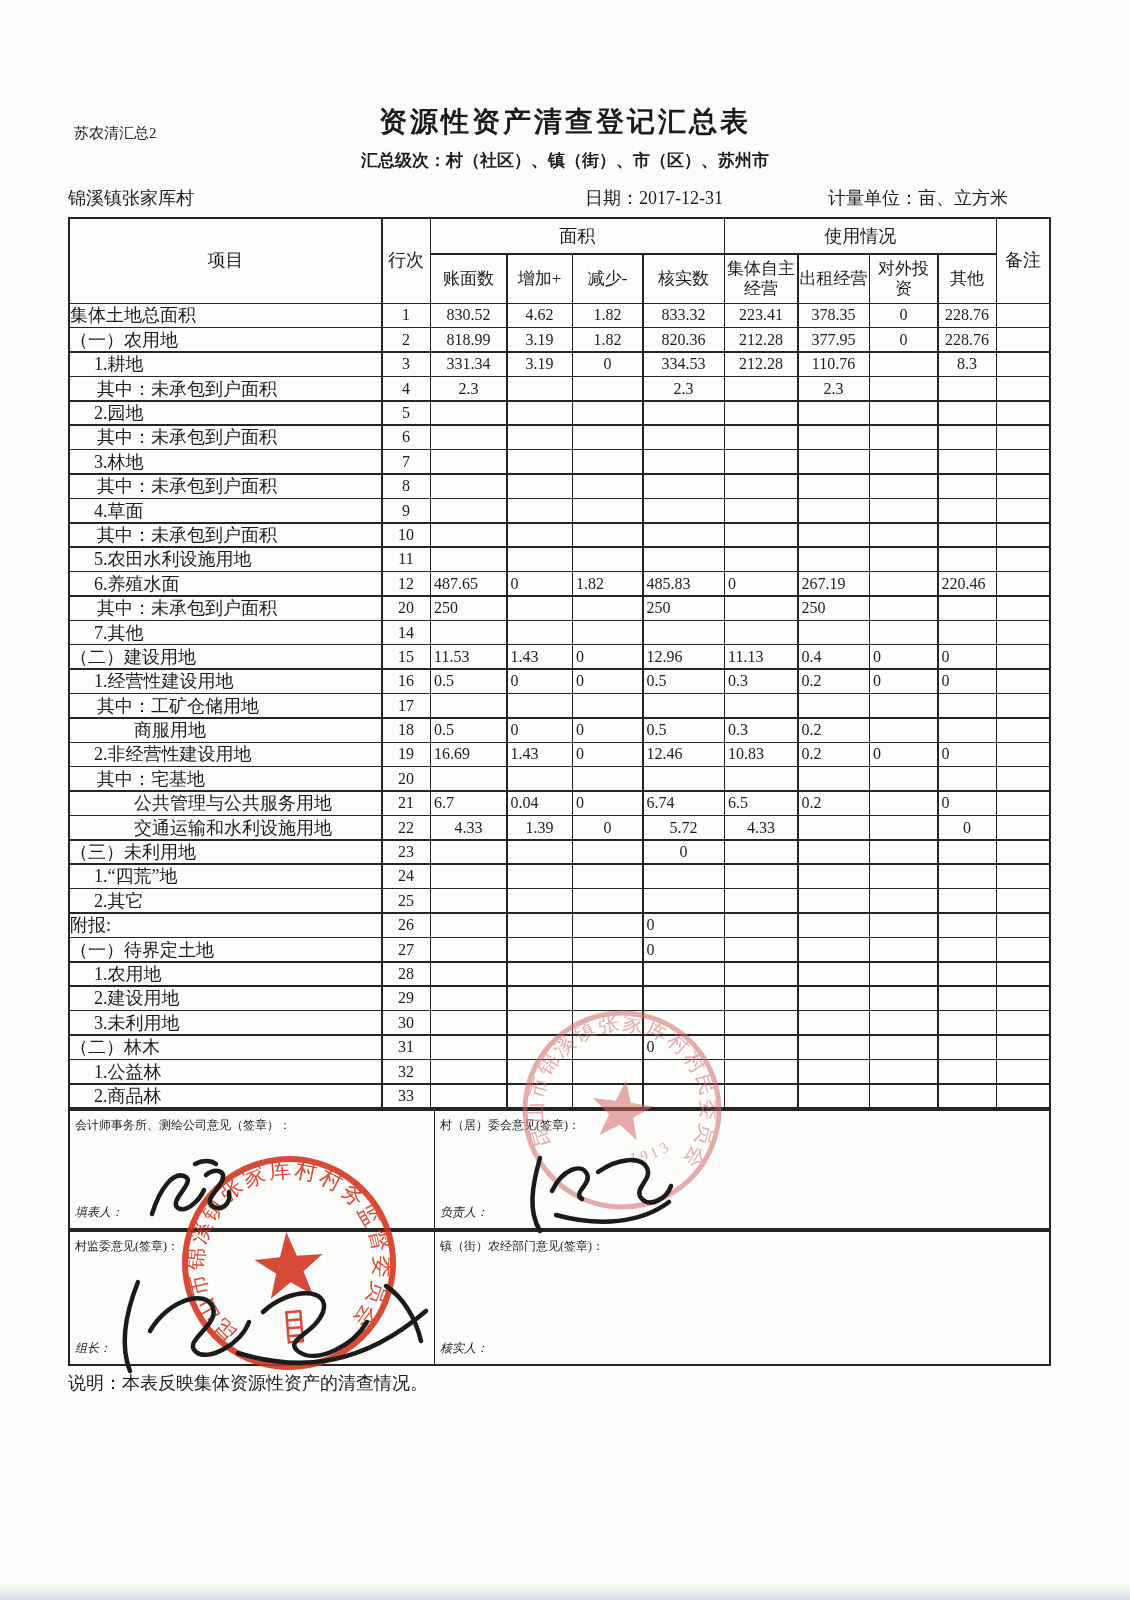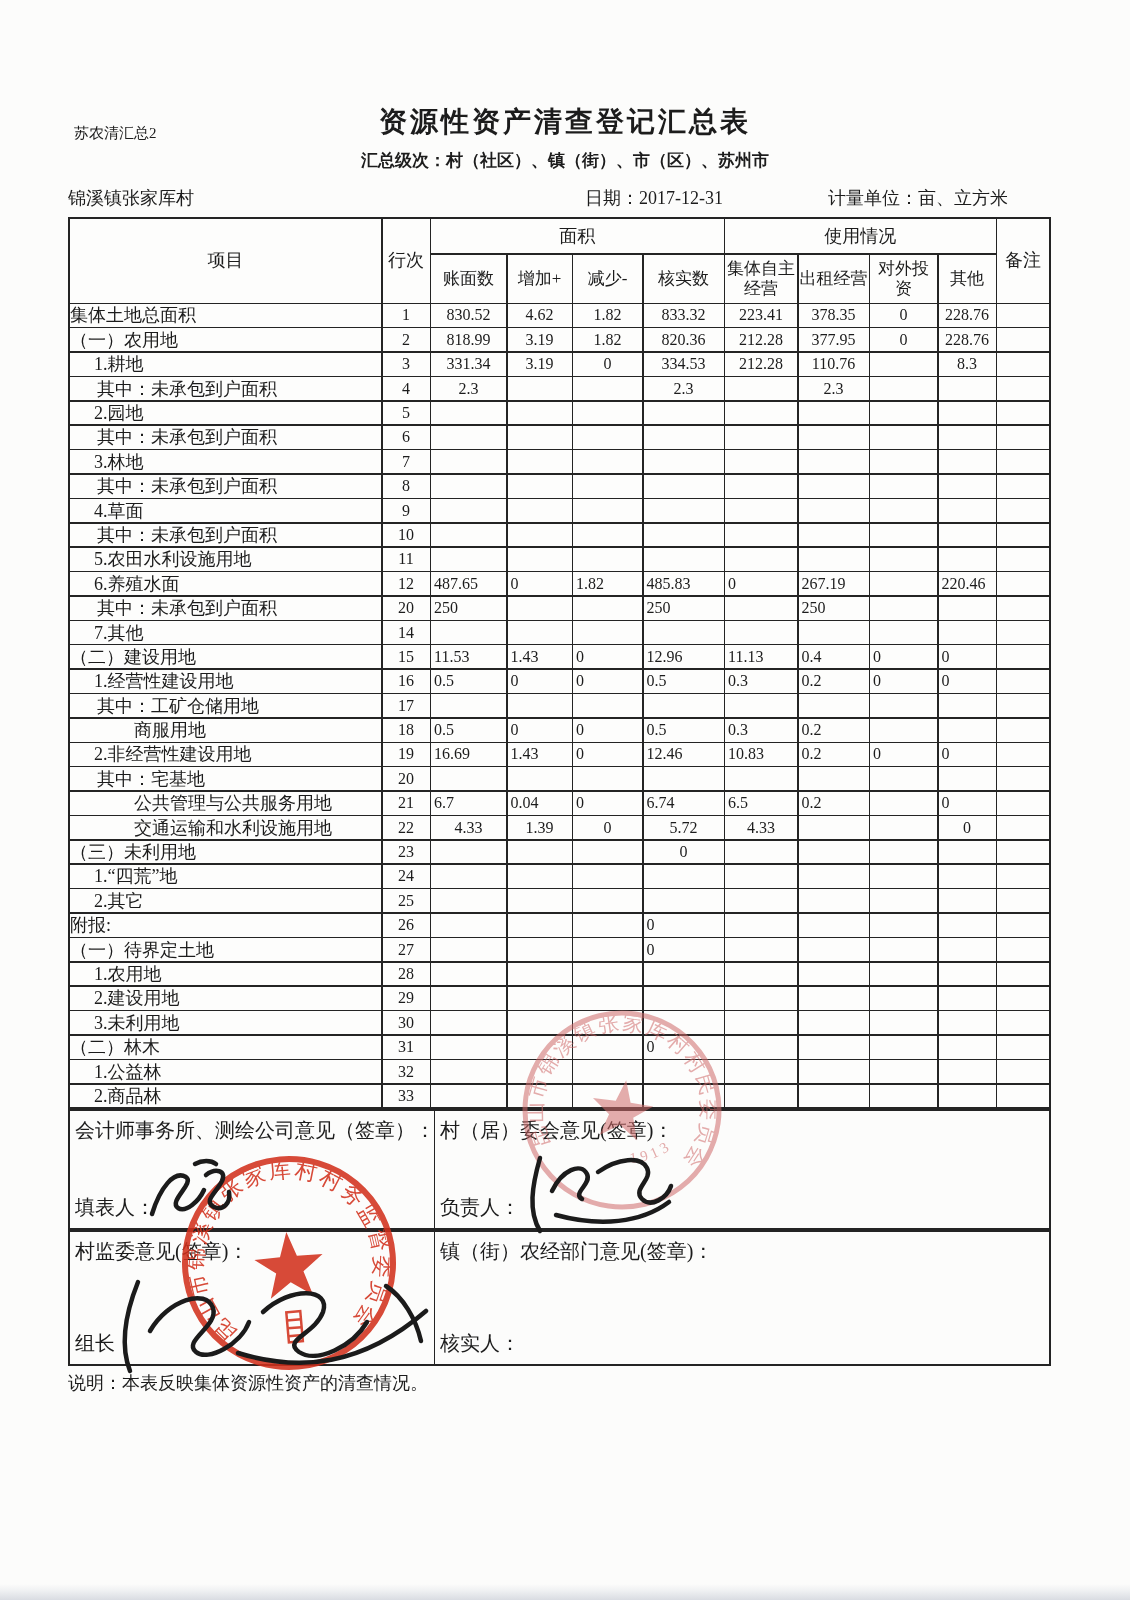--- a/index.html
+++ b/index.html
@@ -34,25 +34,25 @@
   .no-cell{justify-content:center;font-size:16px;}
   .val{font-size:16px;}
   .va{justify-content:center;}
   .vl{justify-content:flex-start;padding-left:3px;}
 
   
   .sigrow{position:absolute;left:68px;width:983px;box-sizing:border-box;
           border:2px solid #242424;display:flex;background:transparent;}
   .sig-a{top:1109px;height:121px;}
   .sig-b{top:1230px;height:136px;}
-  .sigcell{position:relative;box-sizing:border-box;font-size:20px;}
+  .sigcell{position:relative;box-sizing:border-box;font-size:12px;}
   .sigcell.left{width:365px;border-right:1.8px solid #242424;}
   .sigcell.right{flex:1;}
   .sig-top{position:absolute;left:5px;top:6px;white-space:nowrap;}
-  .sig-bottom{position:absolute;left:5px;bottom:7px;}
+  .sig-bottom{position:absolute;left:5px;bottom:7px;font-style:italic;}
   .note{position:absolute;left:68px;top:1371px;font-size:18px;}
 
   .stamp{position:absolute;pointer-events:none;}
   .ink{position:absolute;left:0;top:0;width:1130px;height:1600px;pointer-events:none;z-index:30;}
   .st-sup{left:174px;top:1148px;z-index:20;opacity:.87;transform:rotate(-5deg);}
   .st-vil{left:512px;top:1000px;z-index:20;opacity:.55;transform:rotate(8deg);}
   .scan-edge{position:absolute;left:0;right:0;bottom:0;height:16px;
      background:linear-gradient(180deg,rgba(185,192,205,0) 0%,rgba(185,192,205,.18) 40%,rgba(168,176,192,.42) 100%);}
 </style>
 </head>

